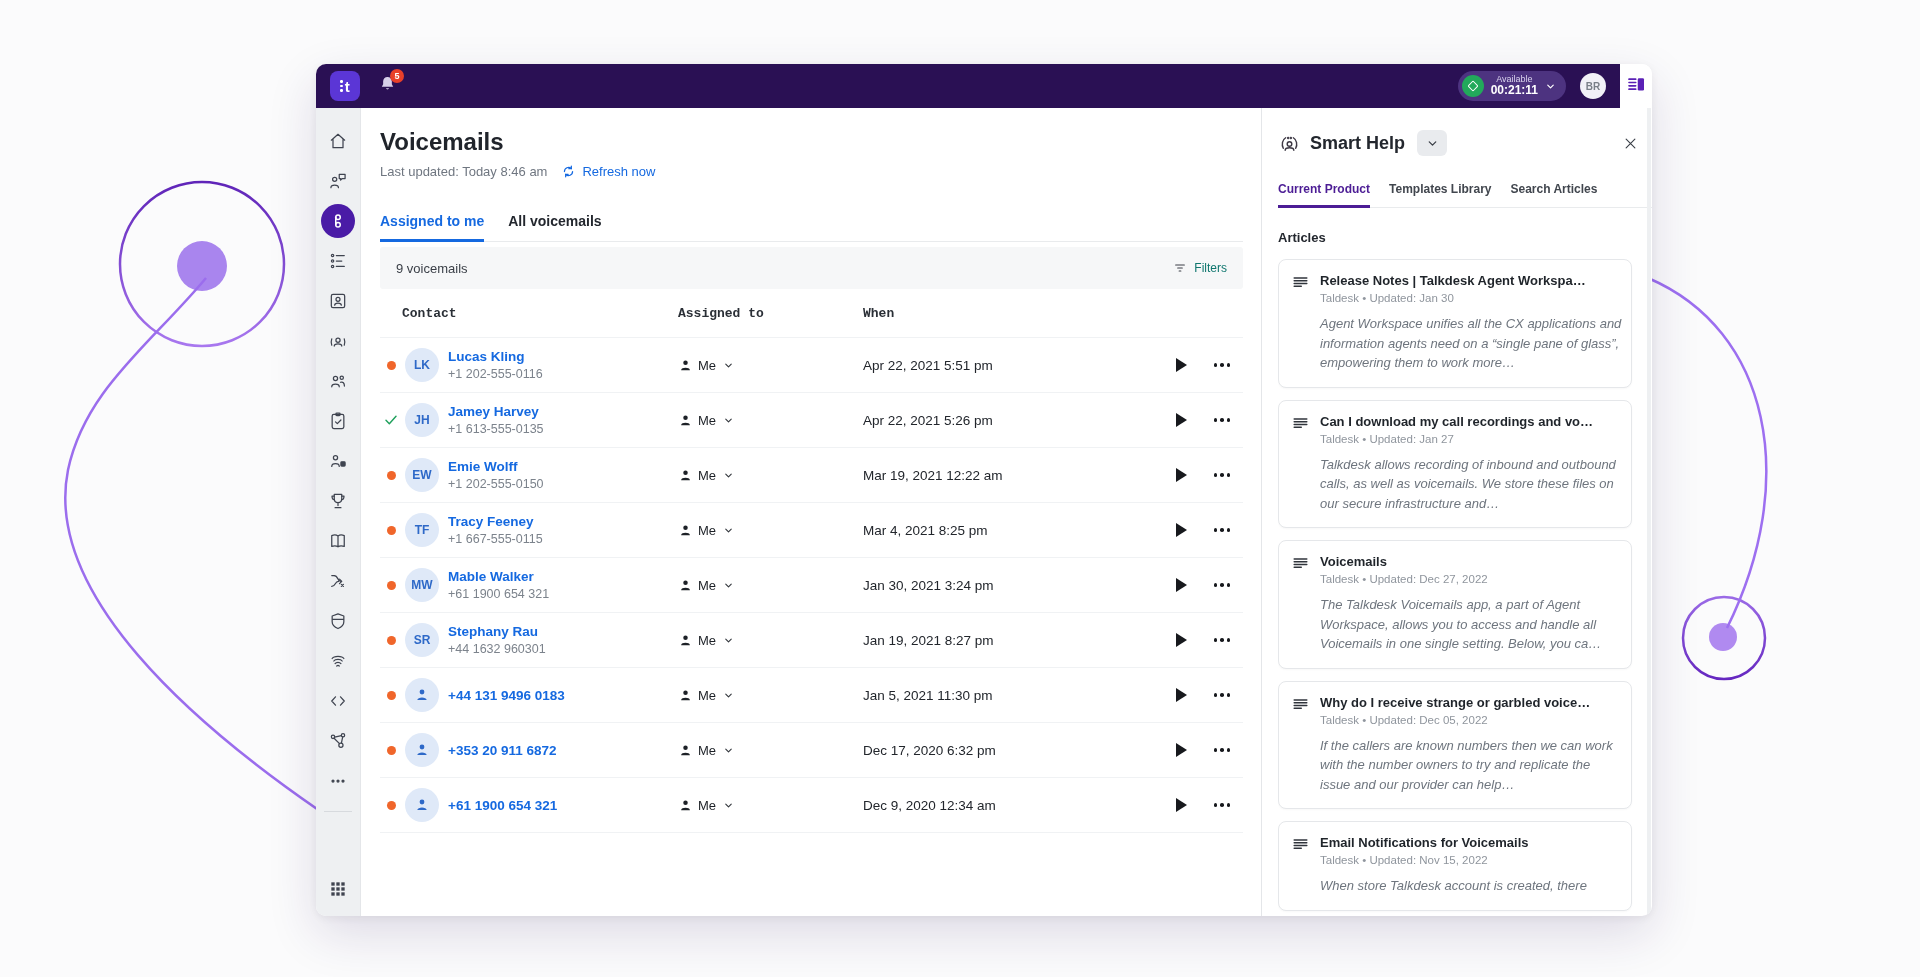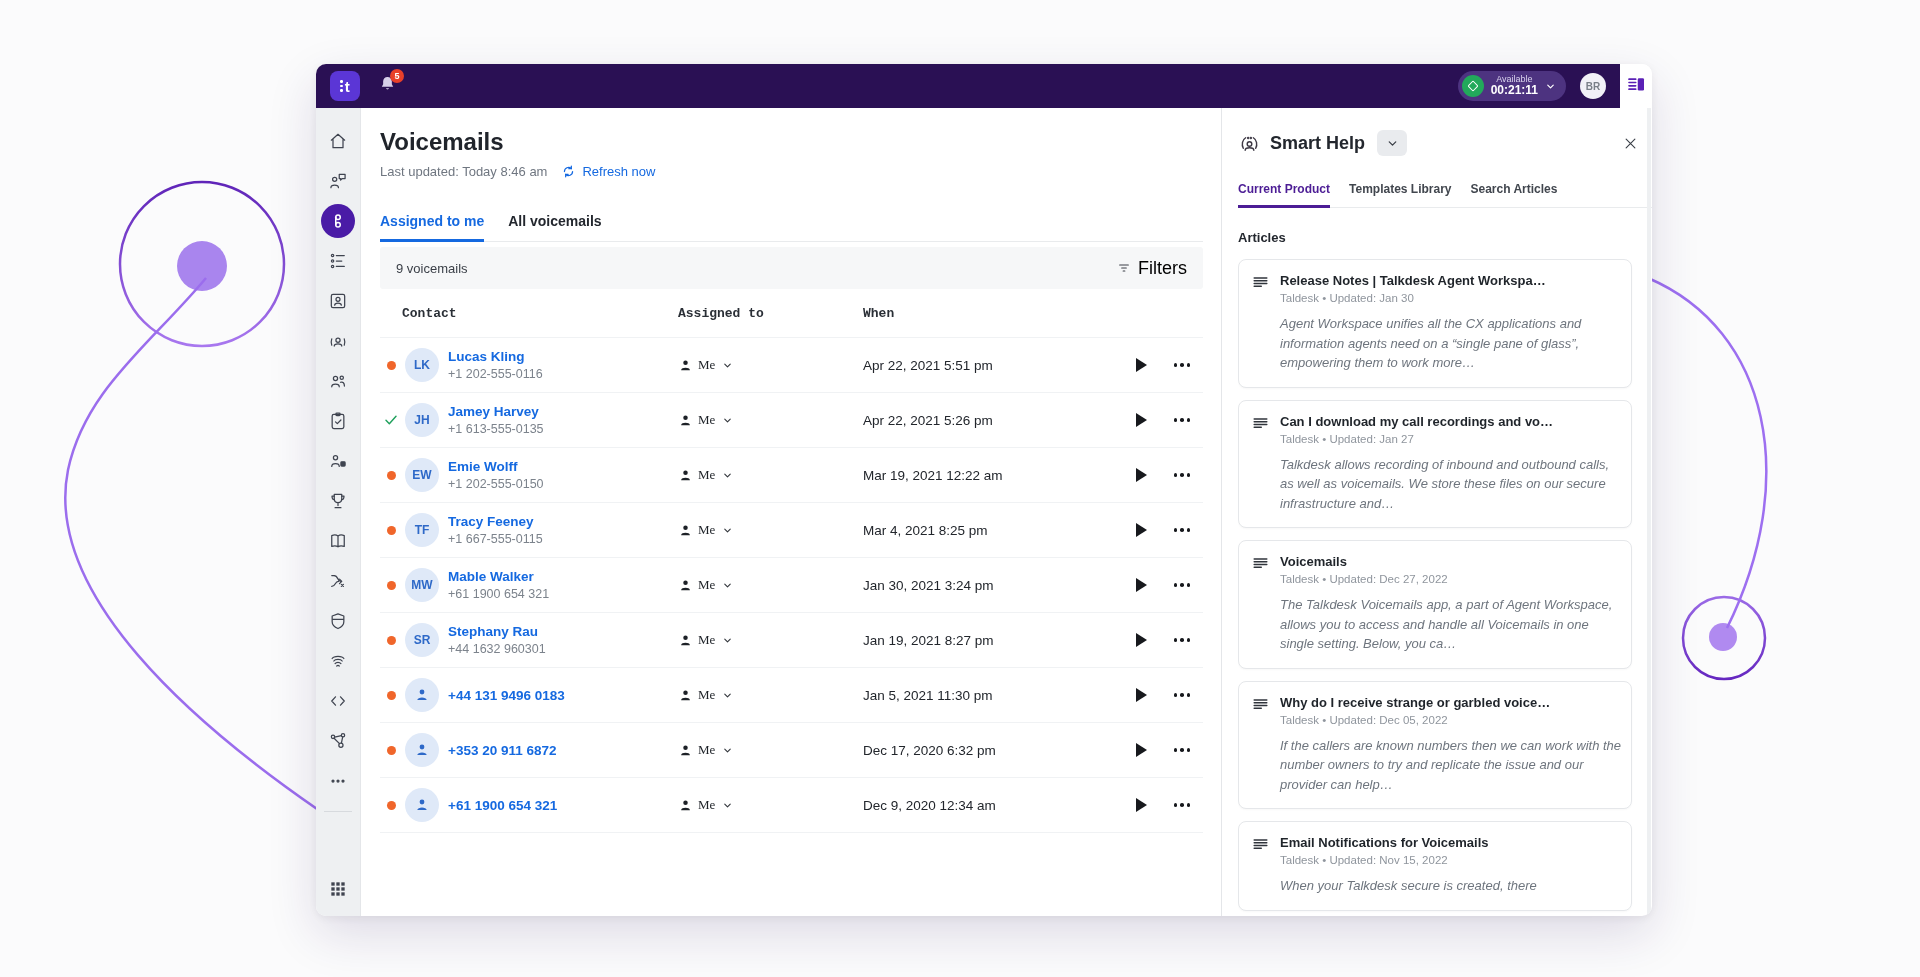--- a/index.html
+++ b/index.html
@@ -65,44 +65,44 @@
   .page-title { font-size:24px; font-weight:bold; color:#20242b; }
   .subtitle-row { margin-top:8px; display:flex; align-items:center; gap:14px; font-size:13px; }
   .last-updated { color:#6f7680; }
   .refresh-link { display:flex; align-items:center; gap:6px; color:#1569e0; cursor:pointer; }
   .refresh-link svg { width:15px; height:15px; stroke:#1569e0; fill:none; stroke-width:2; stroke-linecap:round; }
   .main-tabs { margin-top:34px; display:flex; gap:24px; border-bottom:1px solid #e9ebed; }
   .mtab { font-size:14px; font-weight:bold; padding-bottom:10px; cursor:pointer; color:#23272e; border-bottom:3px solid transparent; margin-bottom:-1px; }
   .mtab.active { color:#1569e0; border-bottom-color:#1569e0; }
   .toolbar { margin-top:5px; height:42px; background:#f6f7f8; border-radius:3px; display:flex; align-items:center; justify-content:space-between; padding:0 16px; }
   .vm-count { font-size:13px; color:#3a3f47; }
-  .filters-btn { display:flex; align-items:center; gap:7px; font-size:18px; color:#000000; cursor:pointer; }
+  .filters-btn { display:flex; align-items:center; gap:7px; font-size:12px; color:#0f766e; cursor:pointer; }
   .filters-btn svg { width:14px; height:14px; stroke:#3a3f47; stroke-width:1.8; stroke-linecap:round; }
   .table-head { height:48px; display:grid; grid-template-columns:22px 276px 175px 1fr 82px; align-items:center;font-family:Liberation Mono, monospace; }
   .th { font-size:13px; font-weight:bold; color:#2a2f36; }
   .rows { border-bottom:1px solid #f0f2f4; }
   .vm-row { height:55px; display:grid; grid-template-columns:22px 46px 230px 175px 1fr 40px 42px; align-items:center; border-top:1px solid #f0f2f4; }
   .dot-unread { width:9px; height:9px; border-radius:50%; background:#f0662b; margin:0 auto; }
   .check-read { width:16px; height:16px; margin:0 auto; display:block; stroke:#1fa05c; stroke-width:2.2; fill:none; stroke-linecap:round; stroke-linejoin:round; }
   .row-avatar { width:34px; height:34px; border-radius:50%; background:#dfe9f8; display:flex; align-items:center; justify-content:center;
     font-size:12px; font-weight:bold; color:#2e69c8; margin-left:3px; }
   .row-avatar svg { width:16px; height:16px; fill:#2e69c8; }
   .contact-cell { display:flex; flex-direction:column; gap:3px; }
   .contact-name { font-size:13.5px; font-weight:bold; color:#1569e0; text-decoration:none; cursor:pointer; }
   .contact-phone { font-size:12.5px; color:#7c838c; }
   .assigned-cell { display:flex; align-items:center; gap:5px; cursor:pointer; }
   .assigned-cell .pi { width:15px; height:15px; fill:#1d2127; }
-  .assigned-cell span { font-size:13px; color:#1d2127;font-family:Liberation Serif, serif; }
+  .assigned-cell span { font-size:13px; color:#1d2127; }
   .assigned-cell .chev { width:11px; height:11px; stroke:#32363c; stroke-width:2.4; fill:none; stroke-linecap:round; stroke-linejoin:round; margin-left:2px; }
   .when-cell { font-size:13.5px; color:#22262c; padding-left:10px; }
   .play-btn { width:0; height:0; border-left:11px solid #17191d; border-top:7px solid transparent; border-bottom:7px solid transparent; margin:0 auto; cursor:pointer; }
   .menu-btn { display:flex; gap:3px; justify-content:center; cursor:pointer; }
   .menu-btn i { width:3.5px; height:3.5px; border-radius:50%; background:#17191d; }
   
-  .help-panel { width:431px; flex:none; border-left:1px solid #e4e6e9; display:flex; flex-direction:column; padding-left:16px; position:relative; }
+  .help-panel { width:391px; flex:none; border-left:1px solid #e4e6e9; display:flex; flex-direction:column; padding-left:16px; position:relative; }
   .help-panel::after { content:""; position:absolute; right:1px; top:0; bottom:0; width:4px; background:#eef0f2; }
   .help-header { margin-top:22px; display:flex; align-items:center; }
   .help-header .agent-icon { width:23px; height:23px; stroke:#3d3844; stroke-width:1.5; fill:none; stroke-linecap:round; }
   .help-title { font-size:18px; font-weight:bold; color:#23272e; margin-left:9px; }
   .help-chevron-btn { margin-left:12px; width:30px; height:26px; background:#e9ebee; border:none; border-radius:6px; display:flex; align-items:center; justify-content:center; cursor:pointer; }
   .help-chevron-btn svg { width:13px; height:13px; stroke:#3a3f47; stroke-width:2.4; fill:none; stroke-linecap:round; stroke-linejoin:round; }
   .help-close { margin-left:auto; margin-right:14px; background:none; border:none; cursor:pointer; display:flex; }
   .help-close svg { width:15px; height:15px; stroke:#3a3f47; stroke-width:1.8; stroke-linecap:round; }
   .help-tabs { margin-top:26px; display:flex; gap:19px; border-bottom:1px solid #e9ebed; }
   .htab { font-size:12px; font-weight:bold; color:#41464e; padding-bottom:9px; border-bottom:3px solid transparent; margin-bottom:-1px; cursor:pointer; white-space:nowrap; }
@@ -691,21 +691,21 @@
           </div>
         </div>
 
         <div class="card">
           <svg class="doc-icon" viewBox="0 0 24 24">
               <path d="M4 5h16M4 8.5h16M4 12h16M4 15.5h9" fill="none"></path>
             </svg>
           <div class="card-body">
             <div class="card-title">Email Notifications for Voicemails</div>
             <div class="card-meta">Taldesk • Updated: Nov 15, 2022</div>
-            <div class="card-excerpt">When your Talkdesk secure is created, there</div>
+            <div class="card-excerpt">When store Talkdesk account is created, there</div>
           </div>
         </div>
 
       </div>
     </aside>
 
   </div>
 </div>
 
 </body></html>

